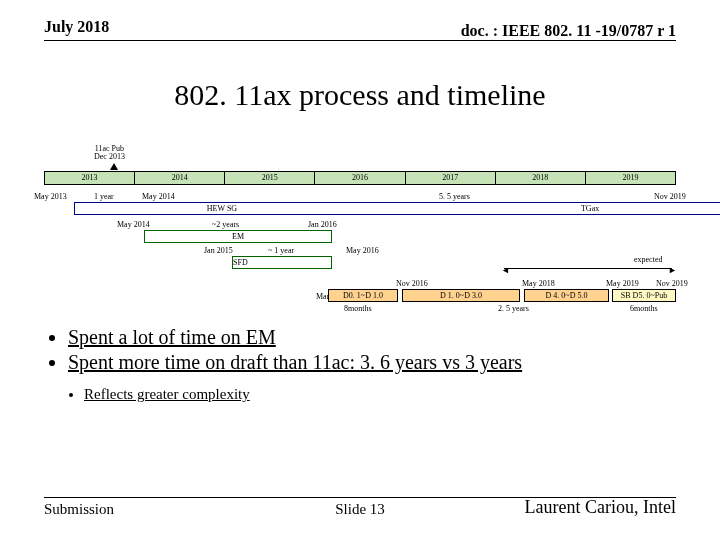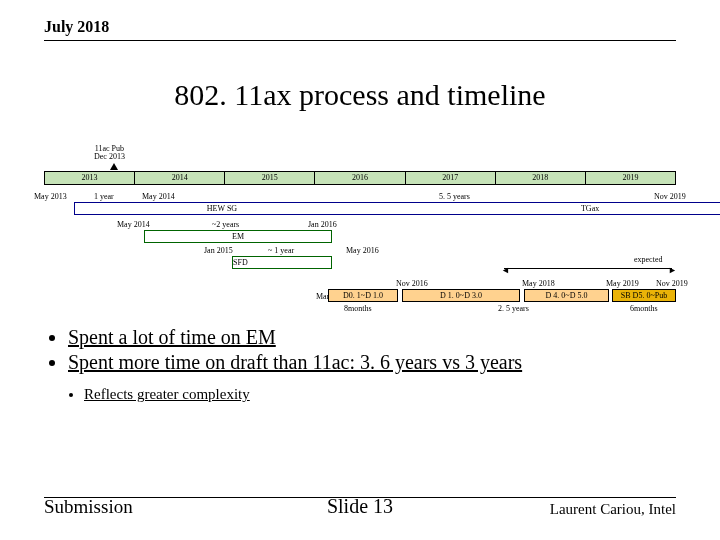--- a/index.html
+++ b/index.html
@@ -20,34 +20,35 @@
   .em-bar { position: absolute; top: 85px; left: 100px; width: 188px; height: 13px; border: 1.5px solid #006400; background: #fff; text-align: center; line-height: 12px; }
   .sfd-bar { position: absolute; top: 111px; left: 188px; width: 100px; height: 13px; border: 1.5px solid #006400; background: #fff; line-height: 12px; }
   .exp-line { position: absolute; top: 123px; left: 460px; width: 168px; height: 0; border-top: 1px solid #000; }
   .exp-al { position: absolute; top: 120px; left: 457px; font-size: 9px; }
   .exp-ar { position: absolute; top: 120px; left: 624px; font-size: 9px; }
   .exp-lbl { position: absolute; top: 110px; left: 590px; }
   .pbar { position: absolute; height: 13px; border: 1px solid #000; text-align: center; line-height: 12px; }
   .pb1 { top: 144px; left: 284px; width: 70px; background: #FFD28F; }
   .pb2 { top: 144px; left: 358px; width: 118px; background: #FFD28F; }
   .pb3 { top: 144px; left: 480px; width: 85px; background: #FFD28F; }
-  .pb4 { top: 144px; left: 568px; width: 64px; background: #eab308; }
+  .pb4 { top: 144px; left: 568px; width: 64px; background: #fef9c3; }
   .body { position: absolute; top: 326px; left: 44px; right: 44px; font-size: 20px; text-decoration: underline; }
   .body ul { list-style: disc; margin-left: 24px; }
   .body ul ul { list-style: disc; margin-left: 16px; margin-top: 12px; font-size: 15px; }
   .body li { margin-bottom: 2px; }
   .footer-rule { position: absolute; bottom: 42px; left: 44px; right: 44px; border-top: 1.5px solid #000; }
-  .footer-left { position: absolute; bottom: 22px; left: 44px; font-size: 19px; }
-  .footer-mid { position: absolute; bottom: 22px; left: 0; right: 0; text-align: center; font-size: 20px; }
-  .footer-right { position: absolute; bottom: 22px; right: 44px; font-size: 15px; }
+  .footer-left { position: absolute; bottom: 22px; left: 44px; font-size: 15px; }
+  .footer-mid { position: absolute; bottom: 22px; left: 0; right: 0; text-align: center; font-size: 15px; }
+  .footer-right { position: absolute; bottom: 22px; right: 44px; font-size: 18px; }
 </style>
 </head>
 <body>
 <div class="page">
   <div class="header-left">July 2018</div>
+  <div class="header-right">doc. : IEEE 802. 11 -19/0787 r 1</div>
   <div class="header-rule"></div>
   <div class="title">802. 11ax process and timeline</div>
 
   <div class="timeline-area">
     <div class="pub-note">
       <span>11ac Pub</span><br>
       <span>Dec 2013</span>
     </div>
     <div class="tri"></div>
 

